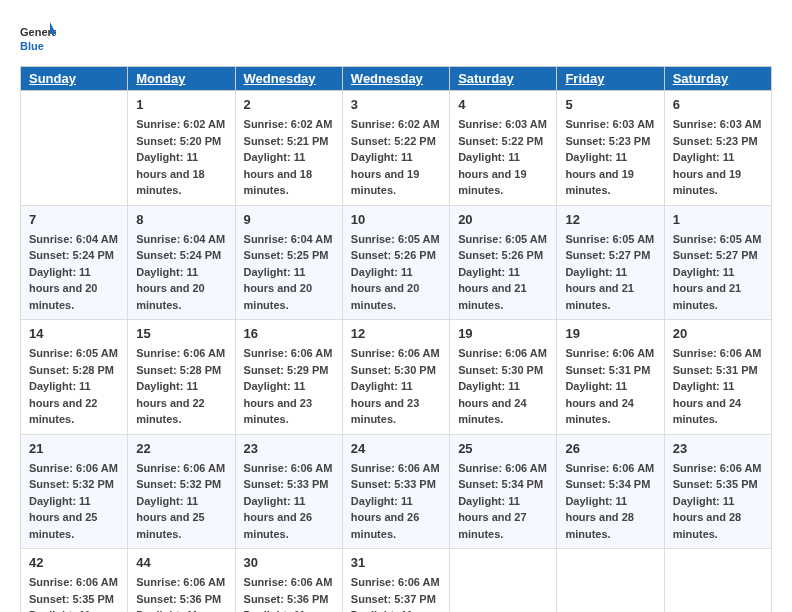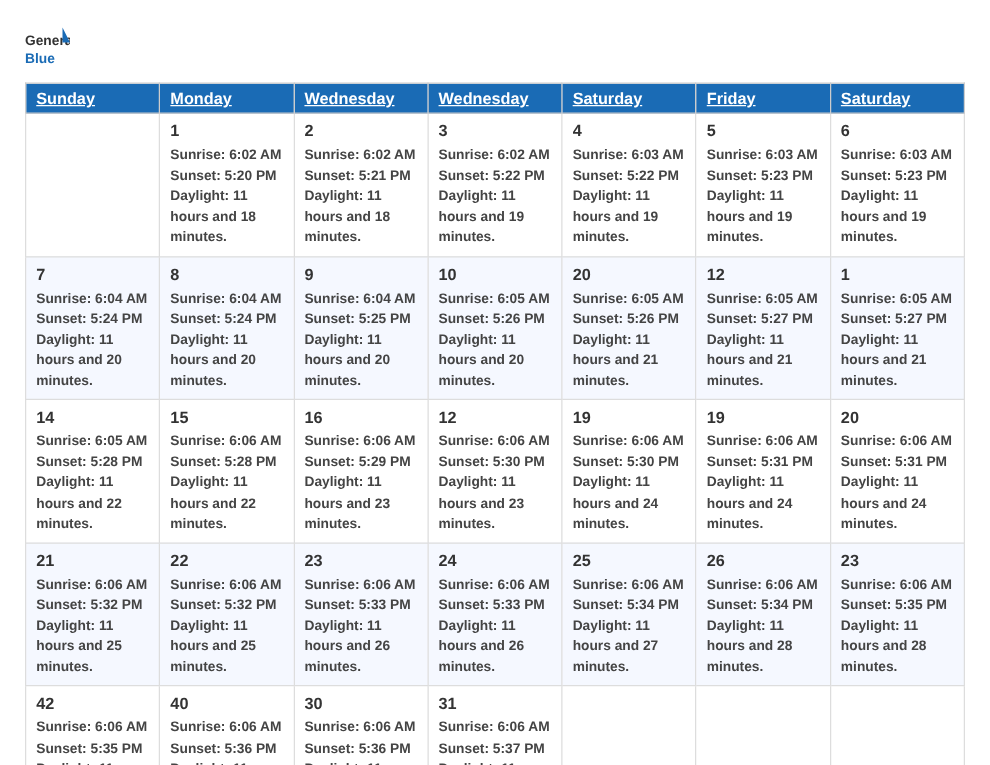--- a/index.html
+++ b/index.html
@@ -226,21 +226,21 @@
           <div class="day-number">23</div>
           <div class="day-info">Sunrise: 6:06 AM<br>Sunset: 5:35 PM<br>Daylight: 11 hours and 28 minutes.</div>
         </td>
       </tr>
       <tr>
         <td>
           <div class="day-number">42</div>
           <div class="day-info">Sunrise: 6:06 AM<br>Sunset: 5:35 PM<br>Daylight: 11 hours and 29 minutes.</div>
         </td>
         <td>
-          <div class="day-number">40</div>
+          <div class="day-number">44</div>
           <div class="day-info">Sunrise: 6:06 AM<br>Sunset: 5:36 PM<br>Daylight: 11 hours and 29 minutes.</div>
         </td>
         <td>
           <div class="day-number">30</div>
           <div class="day-info">Sunrise: 6:06 AM<br>Sunset: 5:36 PM<br>Daylight: 11 hours and 30 minutes.</div>
         </td>
         <td>
           <div class="day-number">31</div>
           <div class="day-info">Sunrise: 6:06 AM<br>Sunset: 5:37 PM<br>Daylight: 11 hours and 30 minutes.</div>
         </td>

